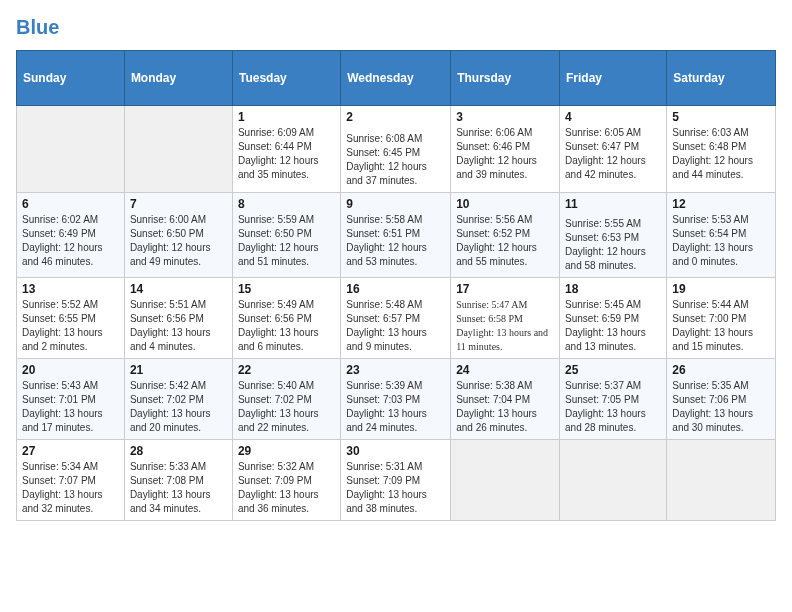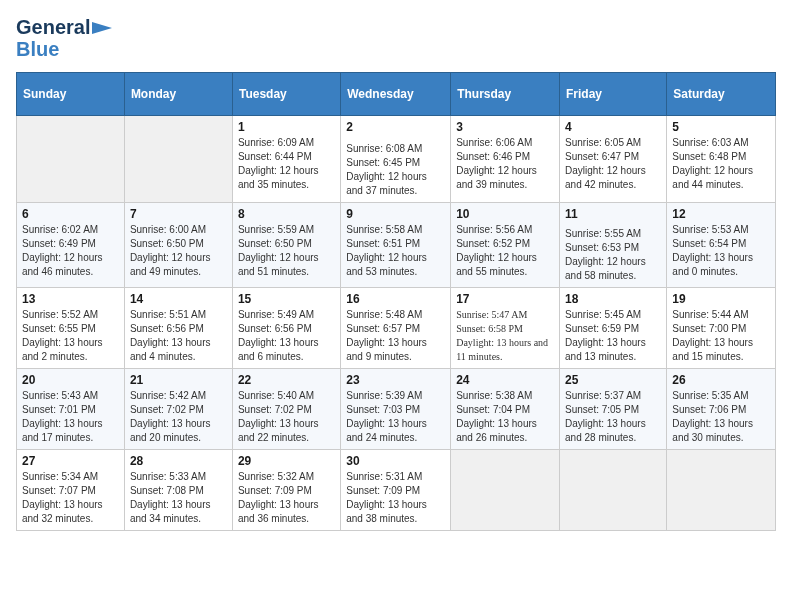--- a/index.html
+++ b/index.html
@@ -36,21 +36,21 @@
     table {
       width: 100%;
       border-collapse: collapse;
       font-size: 11px;
     }
     thead tr th {
       background: #3a7fc1;
       color: #fff;
       font-weight: bold;
       text-align: left;
-      padding: 14px 6px;
+      padding: 20px 6px;
       font-size: 12px;
       border: 1px solid #2a6090;
     }
     tbody tr td {
       border: 1px solid #ccc;
       vertical-align: top;
       padding: 4px 5px;
       width: 113px;
       min-height: 70px;
       background: #fff;
@@ -72,26 +72,20 @@
     .empty-cell {
       background: #f0f0f0 !important;
     }
   </style>
 </head>
 <body>
 
 <div class="header">
   <div class="logo">
       <div style="display: flex; flex-direction: column; line-height: 1.1;">
-        <div style="display: flex; align-items: center;">
-          <span style="font-size: 20px; font-weight: bold; color: rgb(26, 58, 92);">General</span>
-          <span><svg width="20" height="12" viewBox="0 0 20 12" style="vertical-align:middle;margin-left:2px;">
-              <polygon points="0,0 20,6 0,12" fill="#3a7fc1"></polygon>
-            </svg></span>
-        </div>
         <span style="font-size: 20px; font-weight: bold; color: rgb(58, 127, 193);">Blue</span>
       </div>
     </div>
   <div class="title-block">
     <div class="main-title"></div>
     <div class="subtitle"></div>
   </div>
 </div>
 
 <table>

